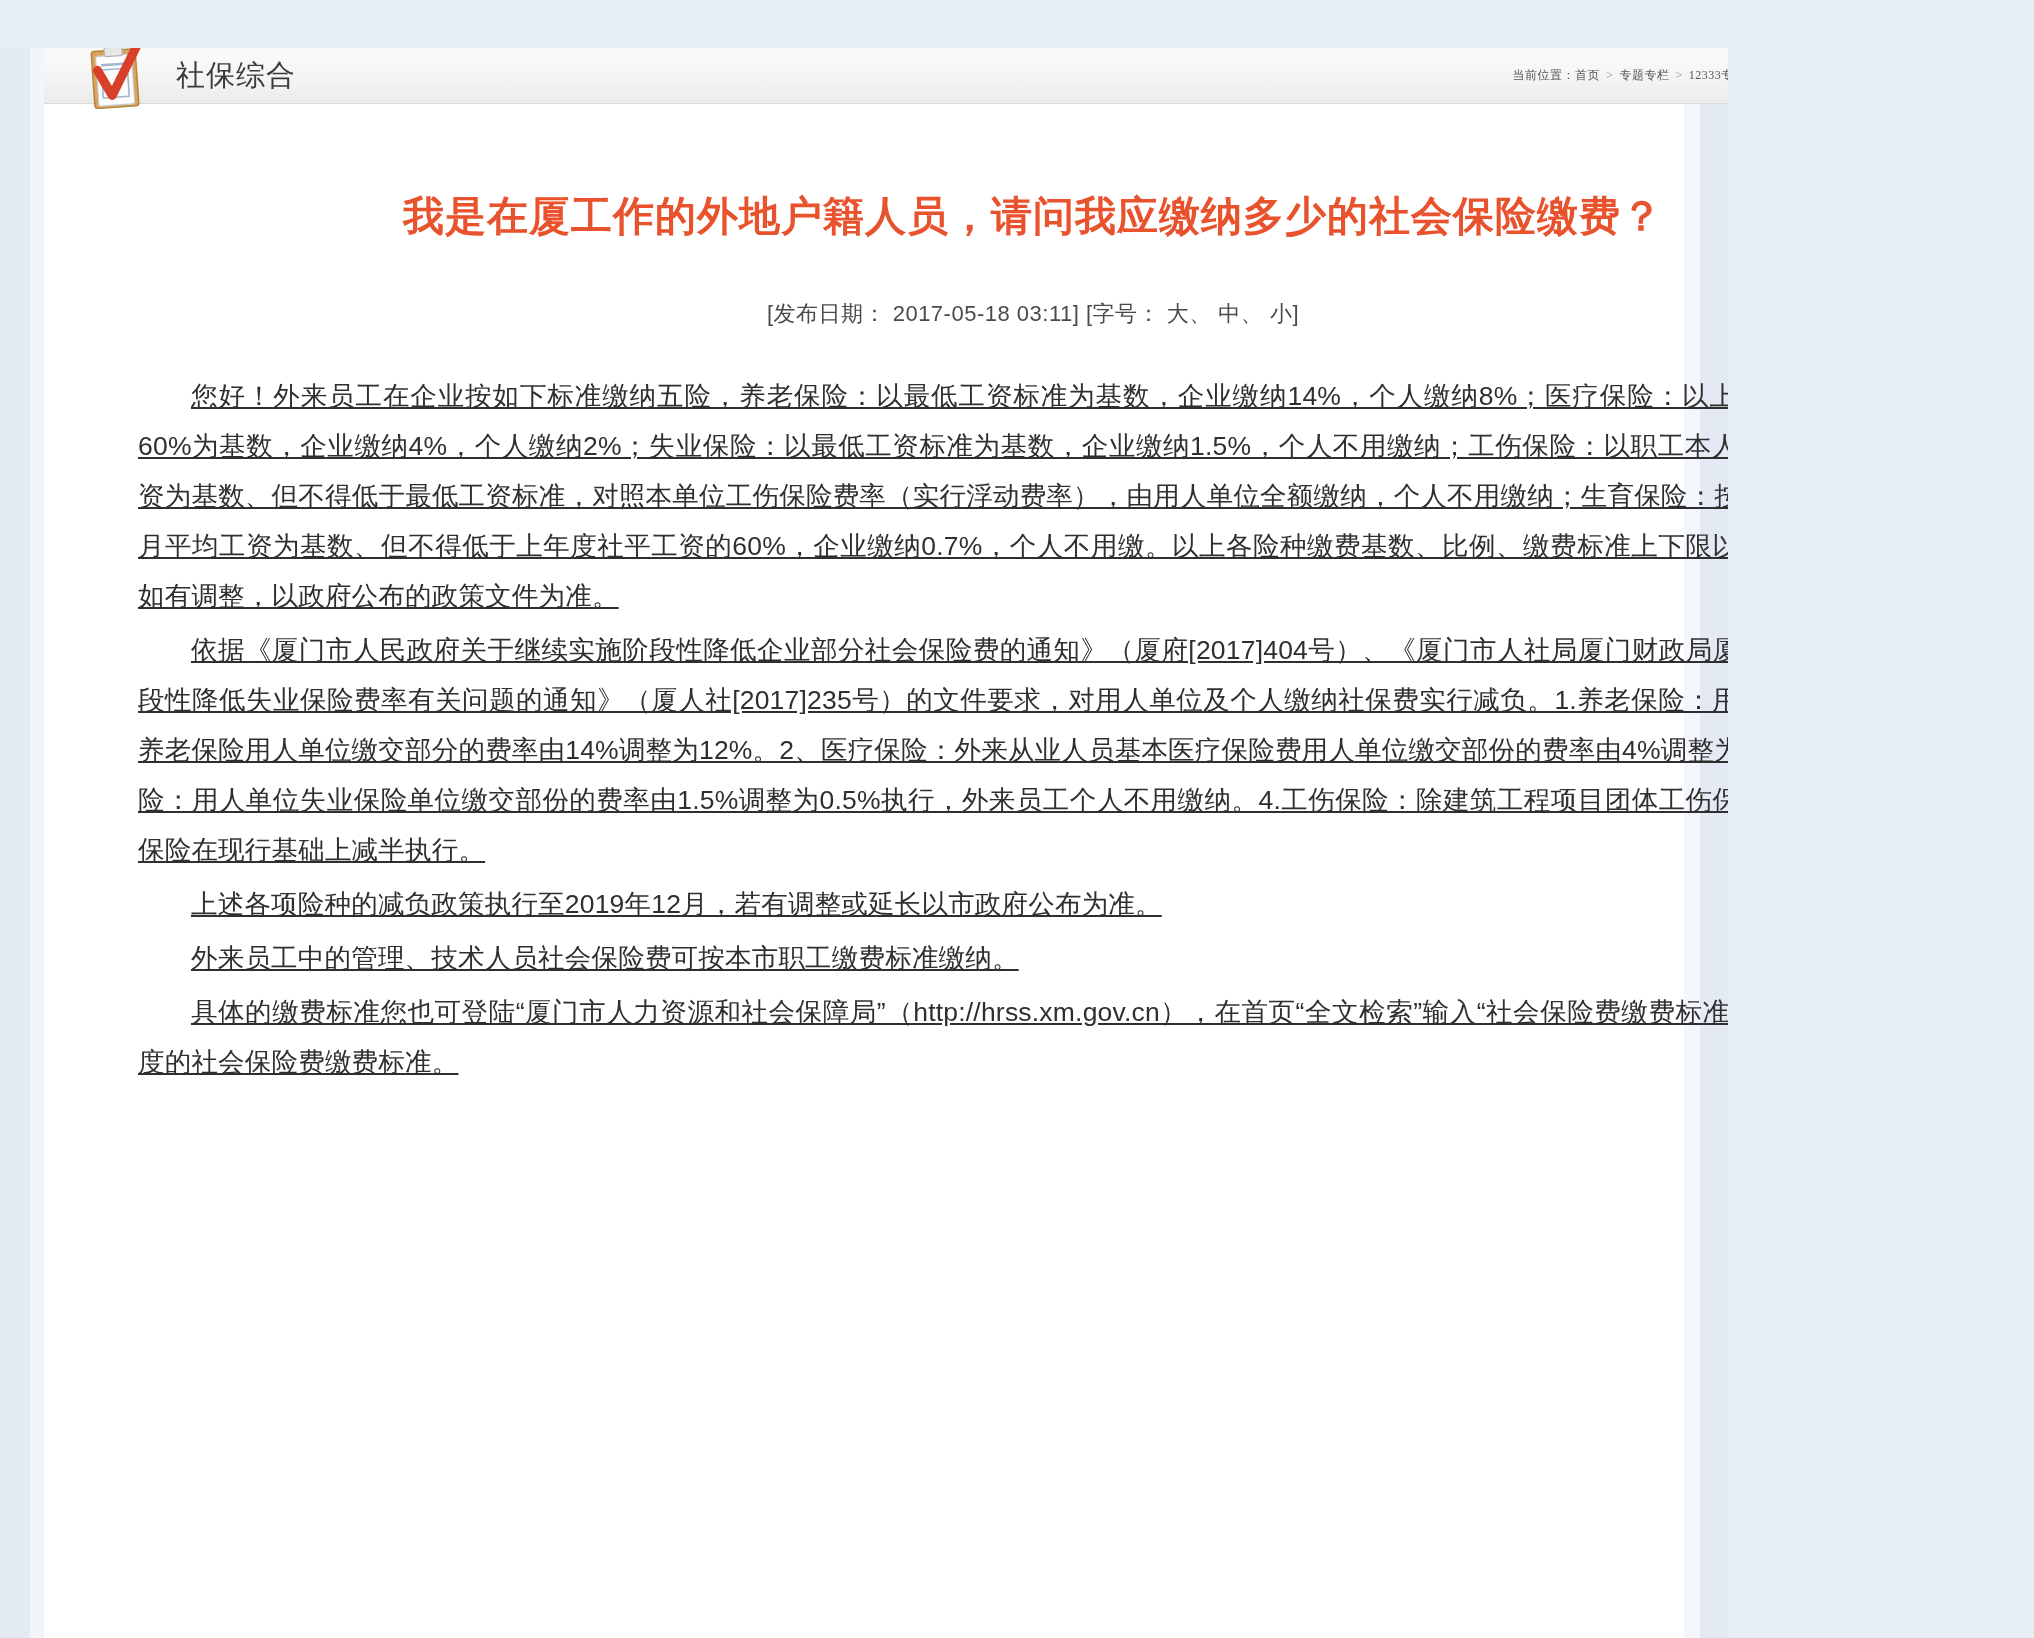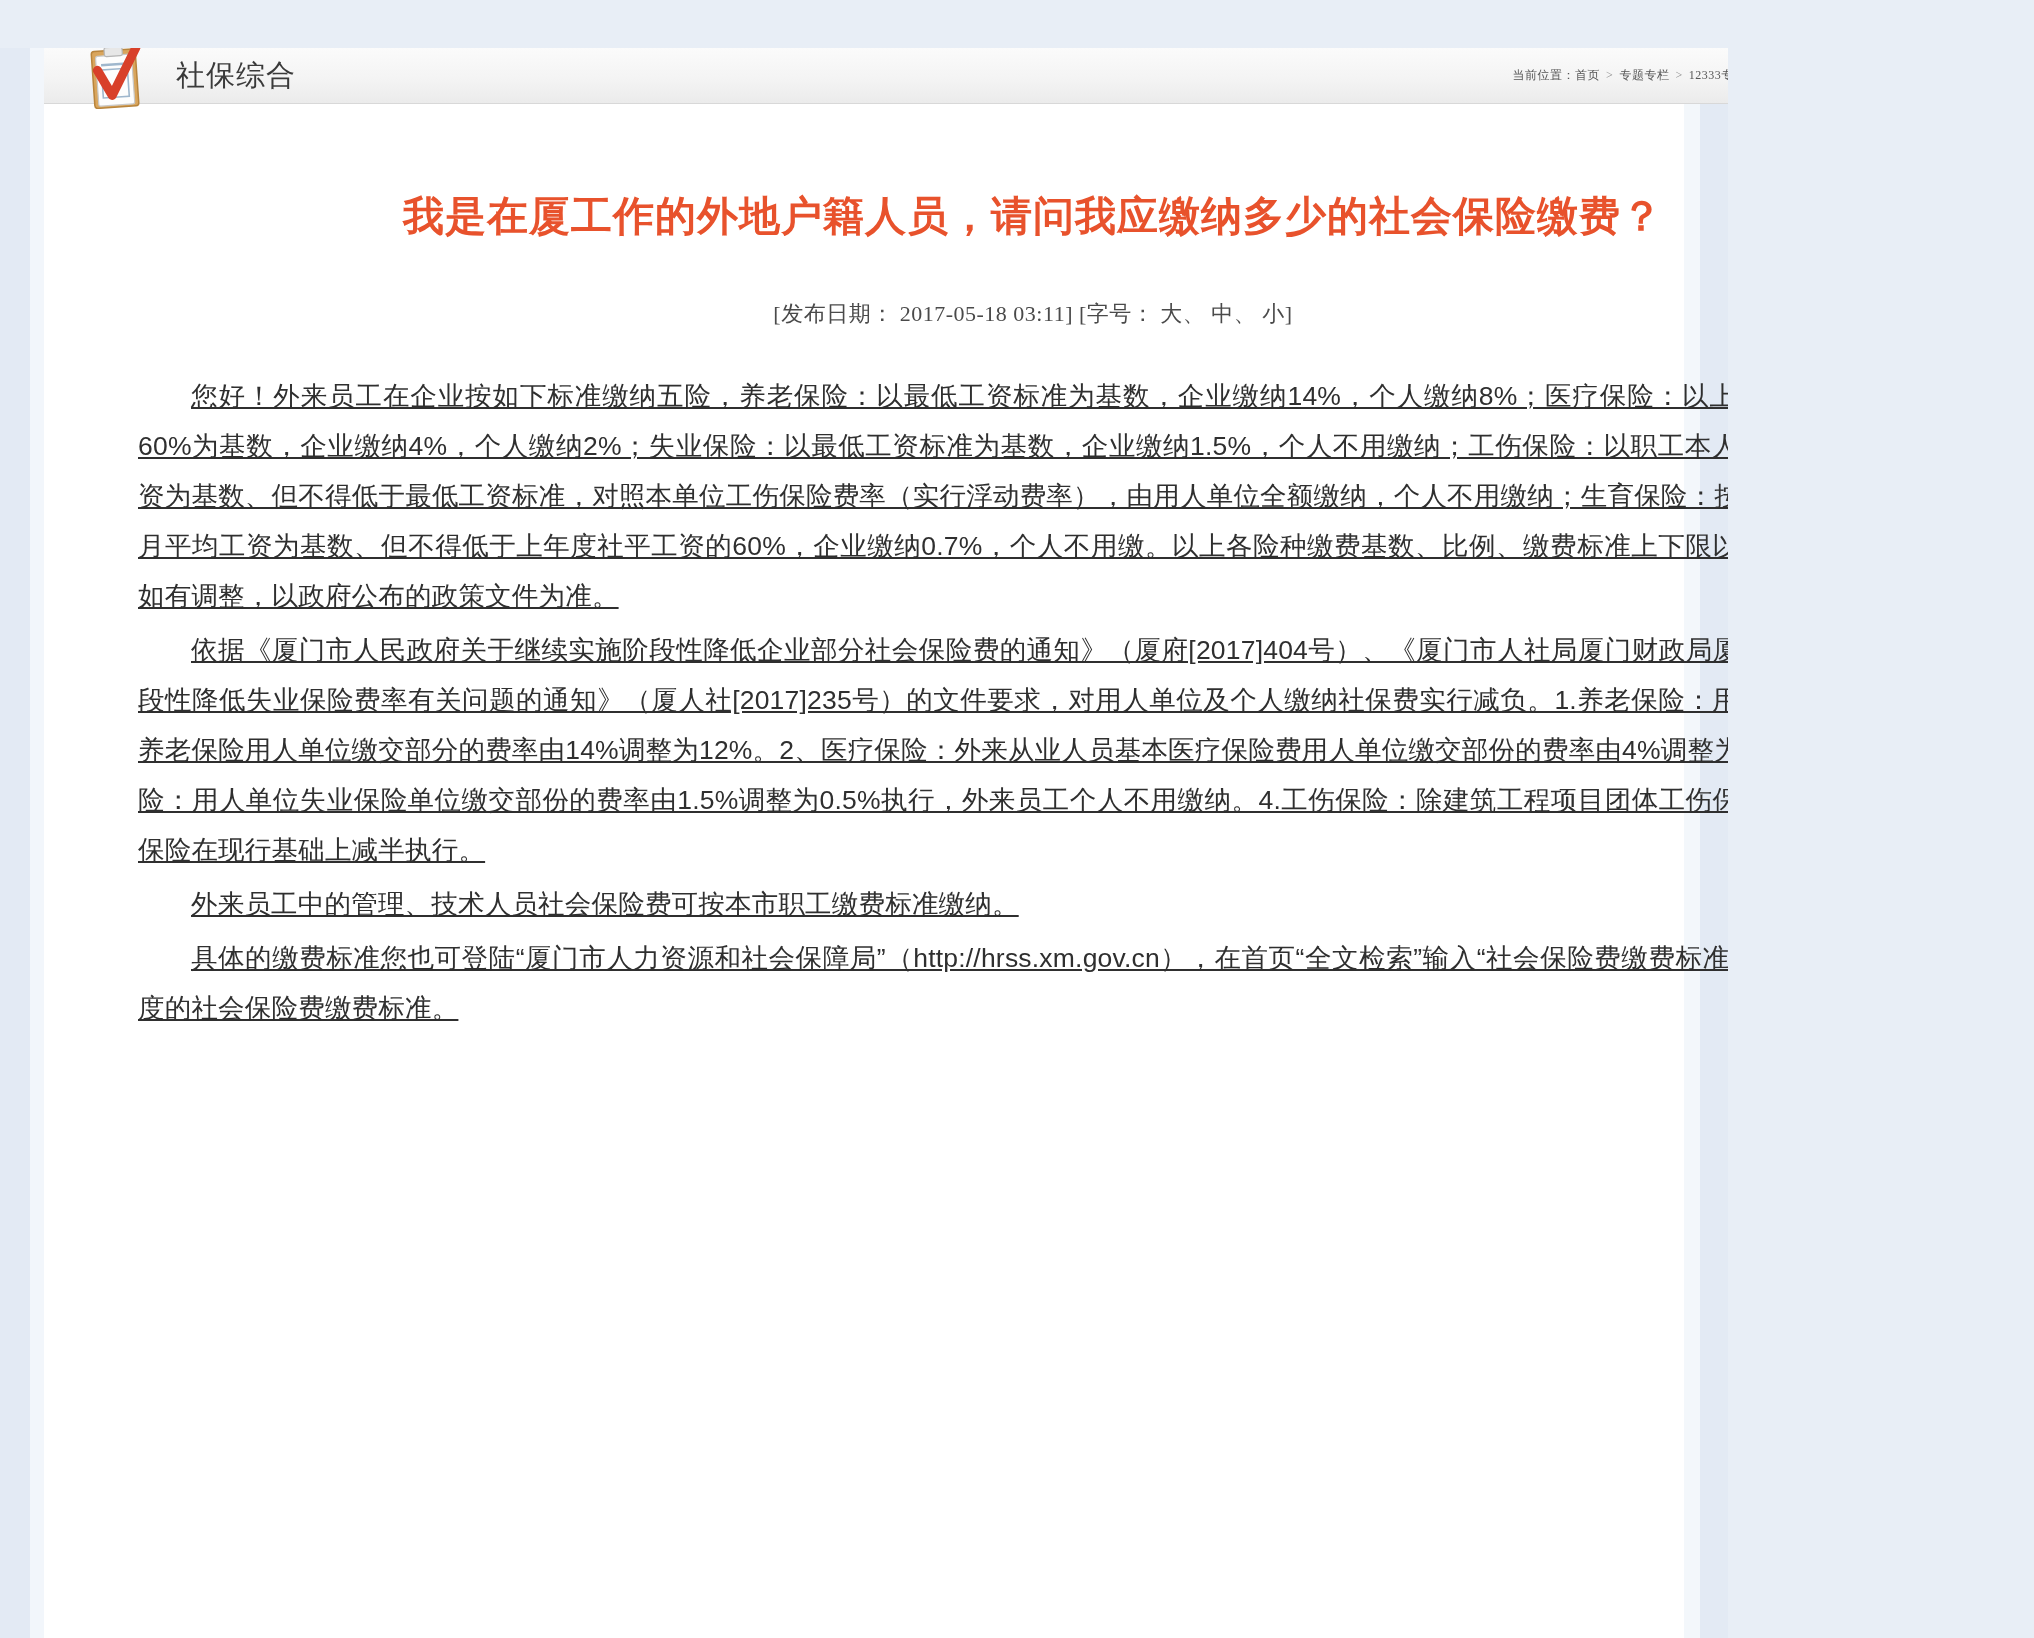--- a/index.html
+++ b/index.html
@@ -100,21 +100,20 @@
     color: #e8522c;
     letter-spacing: 1px;
     line-height: 1.3;
   }
   .meta-line {
     margin-top: 56px;
     text-align: center;
     font-size: 22px;
     color: #4a4a4a;
     letter-spacing: .5px;
-    font-family: Liberation Serif, serif;
   }
   .meta-line .size-opt { color: #4a4a4a; }
   .body-copy {
     margin-top: 42px;
     padding: 0 26px 0 26px;
   }
   .body-copy p {
     margin: 0 0 4px 0;
     font-size: 26.5px;
     line-height: 50px;
@@ -184,19 +183,20 @@
       <span>2017-05-18 03:11]</span>
       <span>[字号：</span>
       <span class="size-opt">大、</span>
       <span class="size-opt">中、</span>
       <span class="size-opt">小]</span>
     </div>
 
     <div class="body-copy">
       <p>您好！外来员工在企业按如下标准缴纳五险，养老保险：以最低工资标准为基数，企业缴纳14%，个人缴纳8%；医疗保险：以上年度社平工资的60%为基数，企业缴纳4%，个人缴纳2%；失业保险：以最低工资标准为基数，企业缴纳1.5%，个人不用缴纳；工伤保险：以职工本人上年度月平均工资为基数、但不得低于最低工资标准，对照本单位工伤保险费率（实行浮动费率），由用人单位全额缴纳，个人不用缴纳；生育保险：按职工本人上年度月平均工资为基数、但不得低于上年度社平工资的60%，企业缴纳0.7%，个人不用缴。以上各险种缴费基数、比例、缴费标准上下限以及社平工资口径如有调整，以政府公布的政策文件为准。</p>
       <p>依据《厦门市人民政府关于继续实施阶段性降低企业部分社会保险费的通知》（厦府[2017]404号）、《厦门市人社局厦门财政局厦门地税局关于阶段性降低失业保险费率有关问题的通知》（厦人社[2017]235号）的文件要求，对用人单位及个人缴纳社保费实行减负。1.养老保险：用人单位职工基本养老保险用人单位缴交部分的费率由14%调整为12%。2、医疗保险：外来从业人员基本医疗保险费用人单位缴交部份的费率由4%调整为3%。3、失业保险：用人单位失业保险单位缴交部份的费率由1.5%调整为0.5%执行，外来员工个人不用缴纳。4.工伤保险：除建筑工程项目团体工伤保险外，其他工伤保险在现行基础上减半执行。</p>
+      <p>上述各项险种的减负政策执行至2019年12月，若有调整或延长以市政府公布为准。</p>
       <p>外来员工中的管理、技术人员社会保险费可按本市职工缴费标准缴纳。</p>
       <p>具体的缴费标准您也可登陆“厦门市人力资源和社会保障局”（http://hrss.xm.gov.cn），在首页“全文检索”输入“社会保险费缴费标准”，搜索查看本年度的社会保险费缴费标准。</p>
     </div>
   </div>
 
 
 </div>
 
 </body></html>

